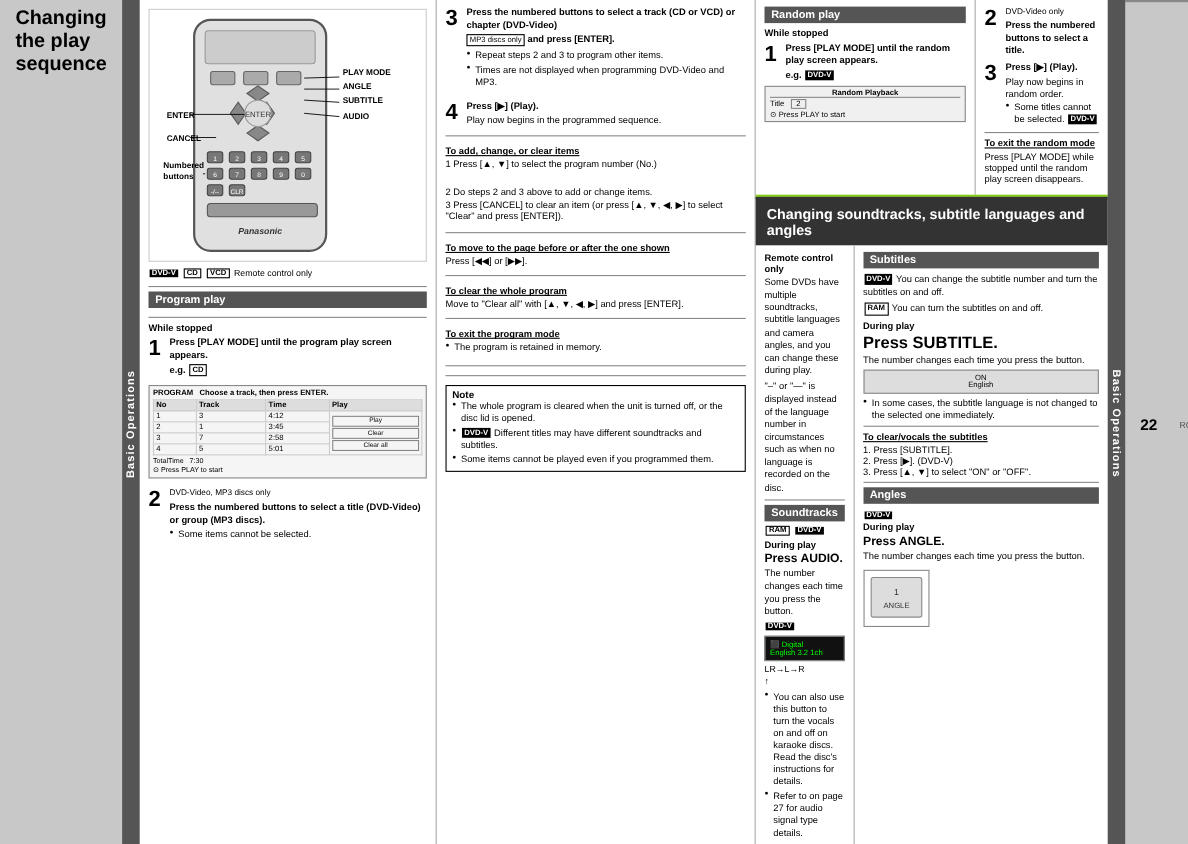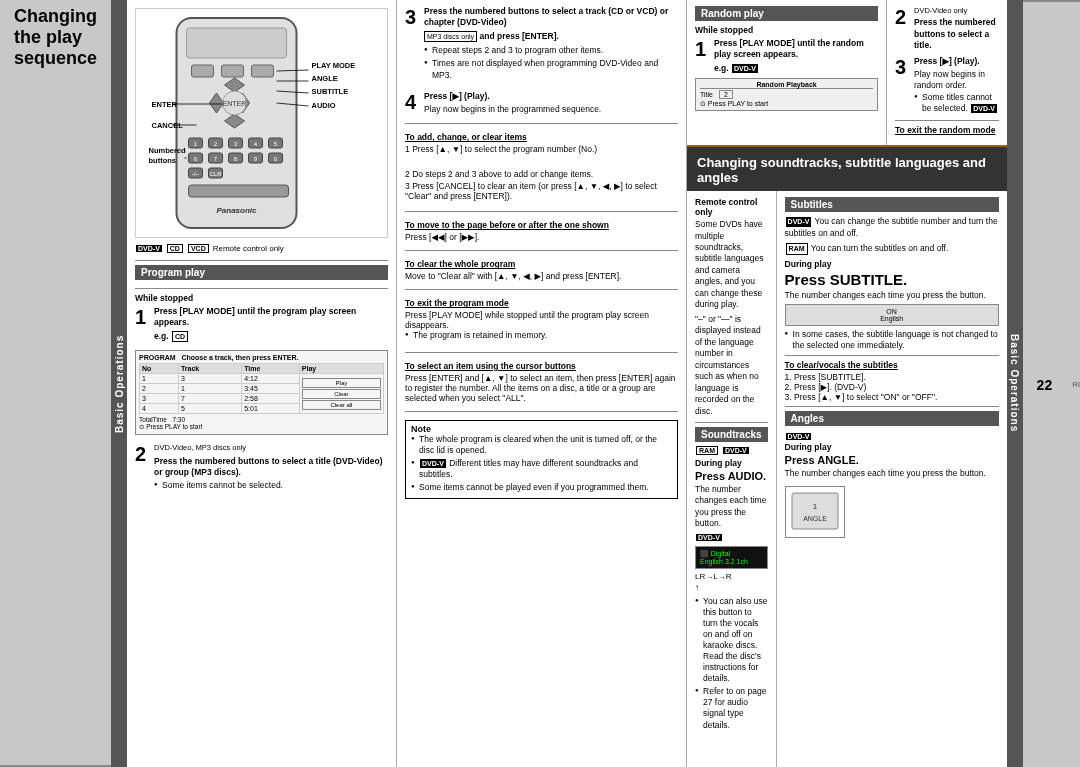--- a/index.html
+++ b/index.html
@@ -97,21 +97,21 @@
 
     
     .col-right {
       flex: 1;
       display: flex;
       flex-direction: column;
     }
 
     .col-right-top {
       display: flex;
-      border-bottom: 2px solid #a16207;
+      border-bottom: 2px solid #84cc16;
     }
 
     .col-right-random {
       width: 200px;
       border-right: 1px solid #aaa;
       padding: 6px 8px;
     }
 
     .col-right-dvd {
       flex: 1;
@@ -524,30 +524,25 @@
 
         <div class="sub-section">
           <div class="sub-section-title">To clear the whole program</div>
           <p>Move to "Clear all" with [▲, ▼, ◀, ▶] and press [ENTER].</p>
         </div>
 
         <div class="divider"></div>
 
         <div class="sub-section">
           <div class="sub-section-title">To exit the program mode</div>
-          <p>Press [PLAY MODE] while stopped until the program play screen disappears.</p>
           <div class="bullet-item">The program is retained in memory.</div>
         </div>
 
         <div class="divider"></div>
 
-        <div class="sub-section">
-          <div class="sub-section-title">To select an item using the cursor buttons</div>
-          <p>Press [ENTER] and [▲, ▼] to select an item, then press [ENTER] again to register the number. All the items on a disc, a title or a group are selected when you select "ALL".</p>
-        </div>
 
         <div class="divider"></div>
 
         <div class="note-box">
           <div class="note-title">Note</div>
           <div class="bullet-item">The whole program is cleared when the unit is turned off, or the disc lid is opened.</div>
           <div class="bullet-item">
             <span class="badge-filled">DVD-V</span>
             <span>Different titles may have different soundtracks and subtitles.</span>
           </div>
@@ -600,20 +595,21 @@
                   <span>Some titles cannot be selected.</span>
                   <span class="badge-filled">DVD-V</span>
                 </div>
               </div>
             </div>
 
             <div class="divider"></div>
 
             <div class="sub-section">
               <div class="sub-section-title">To exit the random mode</div>
+              <p>Press [PLAY MODE] while stopped until the random play screen disappears.</p>
             </div>
           </div>
         </div>
 
         <div class="bottom-section-header">Changing soundtracks, subtitle languages and angles</div>
 
         <div class="col-right-bottom">
 
           <div class="col-right-bottom-left">
             <p style="font-size:8.5px; font-weight:bold; margin-bottom:2px;">Remote control only</p>

